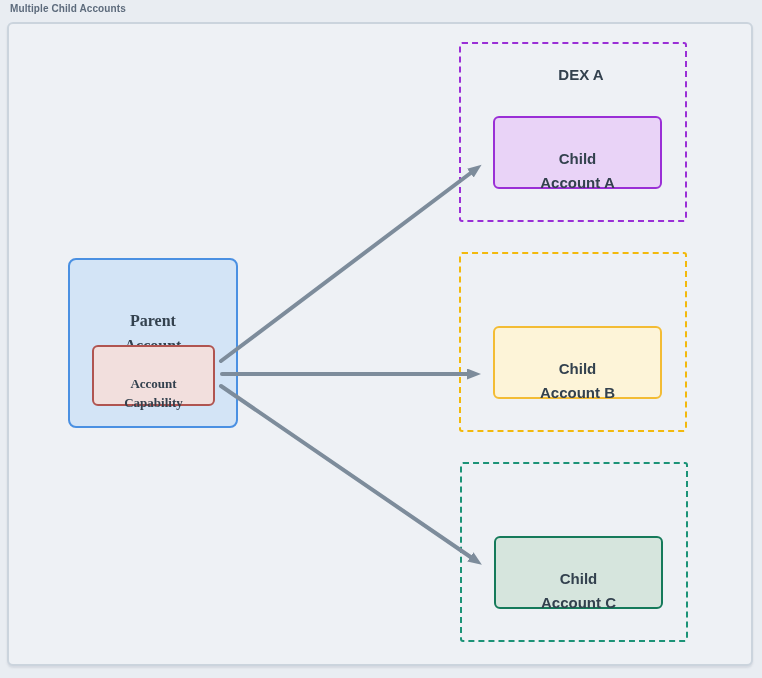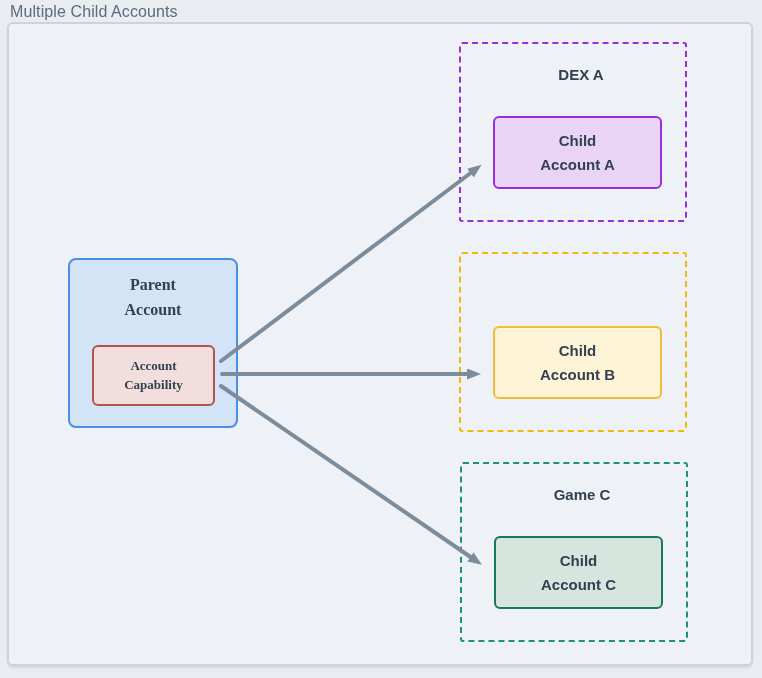--- a/index.html
+++ b/index.html
@@ -11,41 +11,42 @@
     position: relative;
     width: 762px;
     height: 678px;
     background: #e9edf2;
     overflow: hidden;
   }
   .diagram-title {
     position: absolute;
     left: 10px;
     top: 3px;
-    font-size: 16px;
-    font-weight: 400;
+    font-size: 10px;
+    font-weight: 700;
     color: #5d6b7c;
     letter-spacing: 0.1px;
   }
   .canvas {
     position: absolute;
     left: 7px;
     top: 22px;
     width: 746px;
     height: 644px;
     background: #eef1f5;
     border: 2px solid #cbd4dd;
     border-radius: 6px;
     box-shadow: 0 2px 2px rgba(150,160,175,0.25);
   }
   .node-label {
     white-space: pre-line;
     text-align: center;
     color: var(--text, #33414e);
     font-weight: 600;
+    margin-top: 36px;
   }
   
   .parent-node {
     position: absolute;
     left: 68px;
     top: 258px;
     width: 170px;
     height: 170px;
     background: var(--parent-fill);
     border: 2px solid var(--parent-border);
@@ -164,21 +165,20 @@
   </div>
 
   <div class="group group-defi">
     <div class="child-node child-defi">
       <div class="node-label child-label">Child
 Account B</div>
     </div>
   </div>
 
   <div class="group group-game">
-    <div class="group-title">Game C</div>
     <div class="child-node child-game">
       <div class="node-label child-label">Child
 Account C</div>
     </div>
   </div>
 
   <svg class="arrows" viewBox="0 0 762 678" xmlns="http://www.w3.org/2000/svg">
     <defs>
       <marker id="arrowhead" markerUnits="userSpaceOnUse" markerWidth="16" markerHeight="13" refX="2" refY="5.5" orient="auto">
         <path d="M0,0 L14,5.5 L0,11 Z"></path>

